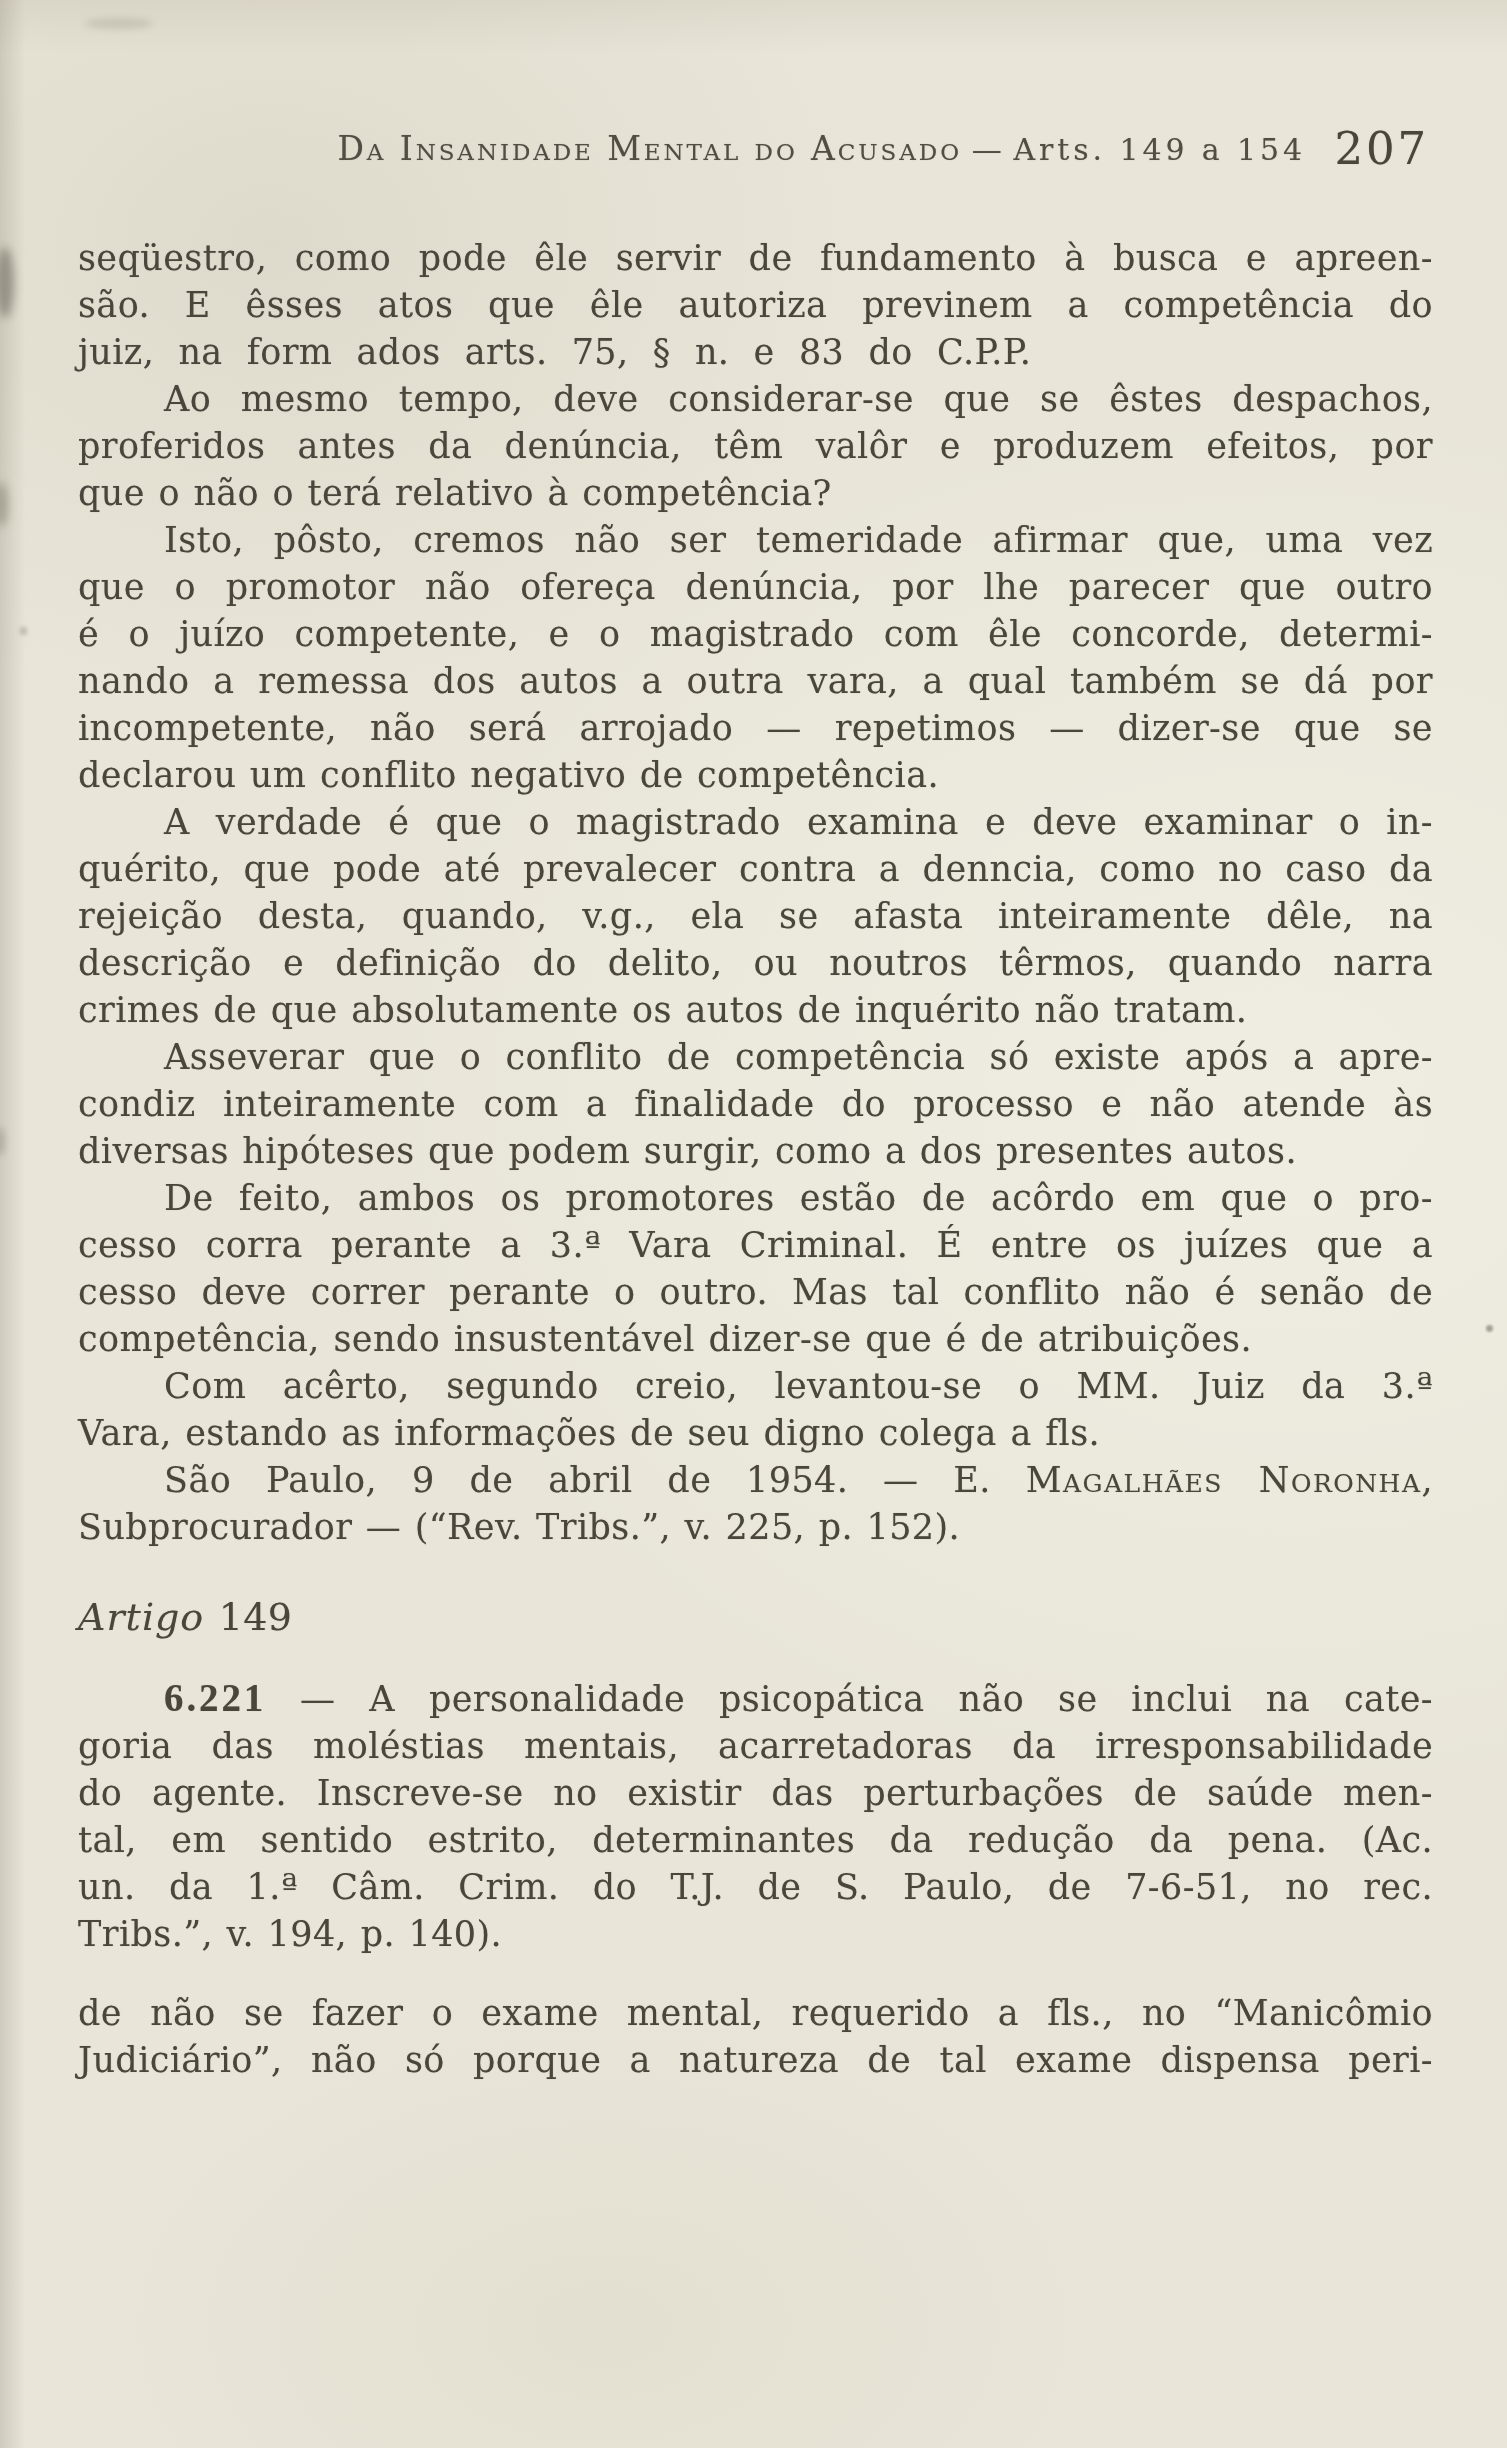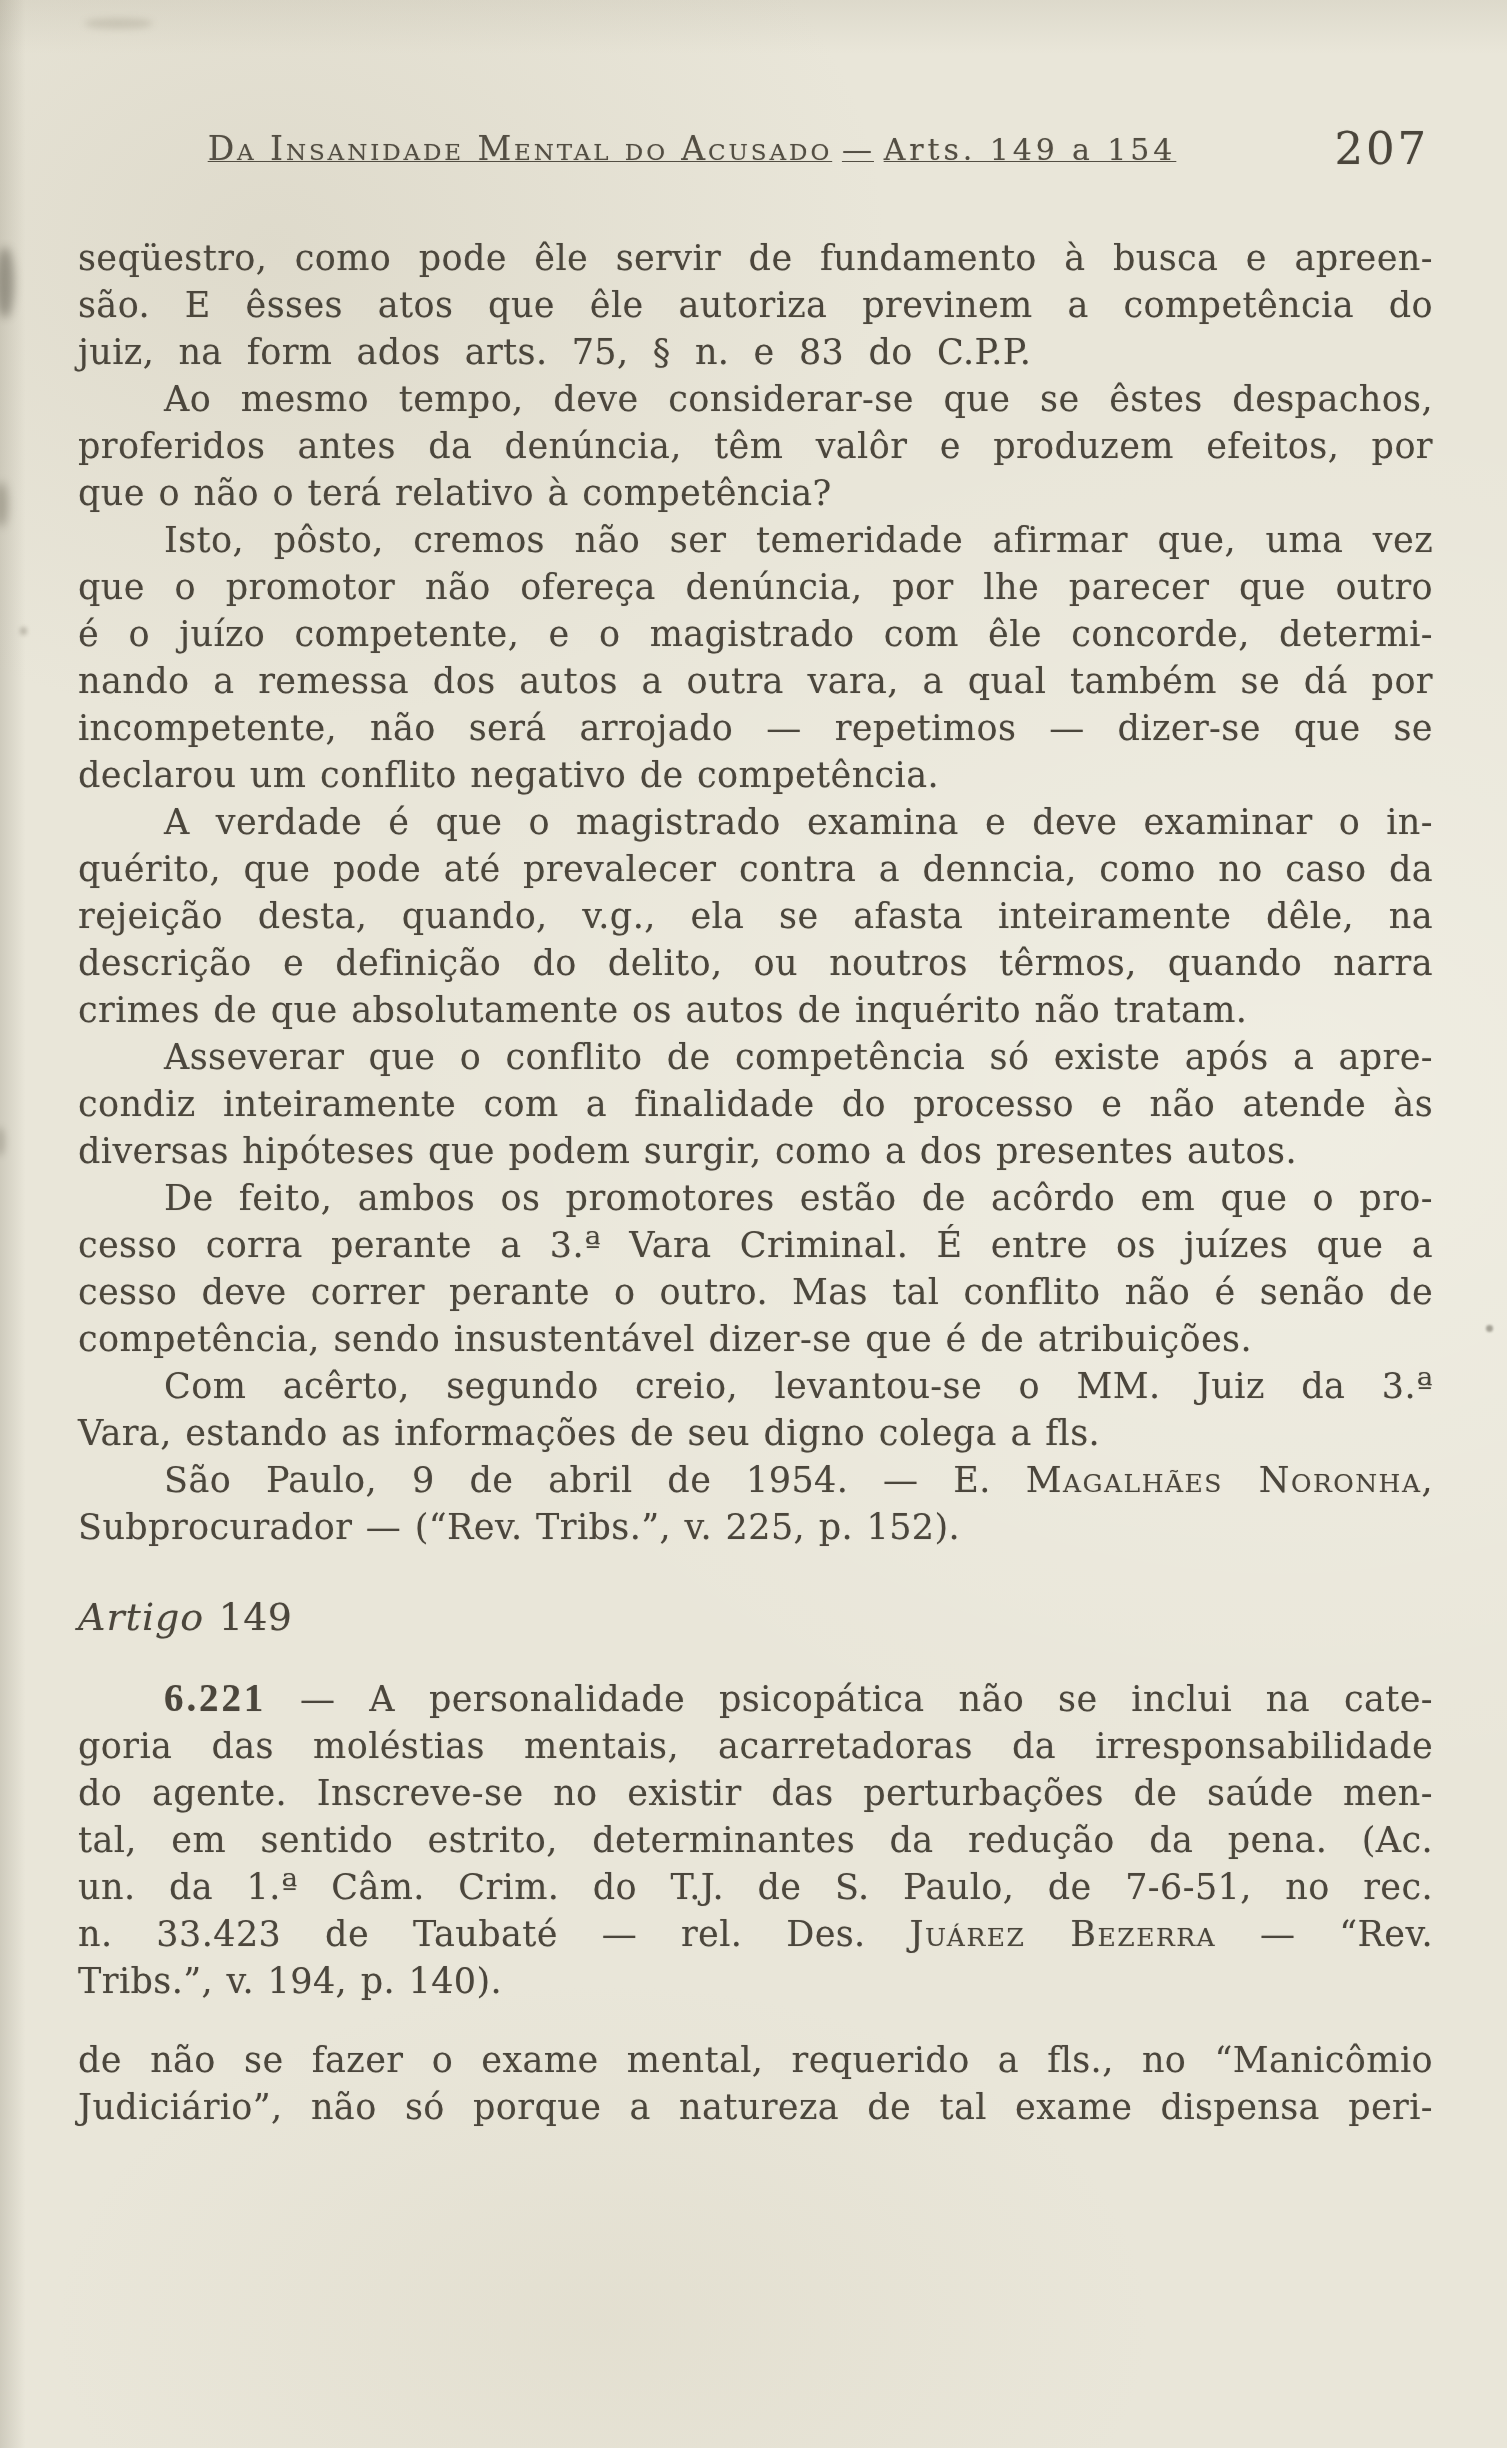--- a/index.html
+++ b/index.html
@@ -23,24 +23,23 @@
   .running-header{
     position:relative;
     margin-top:125px;
     height:47px;
     line-height:47px;
     white-space:nowrap;
   }
   .rh-center{
     position:absolute;
     left:0;right:127px;
-    text-align:center;
+    text-align:right;
     color:#534e43;
     text-shadow:0 0 1px rgba(80,74,62,0.35);
-    text-decoration:underline;
   }
   .rh-title{
     font-variant:small-caps;
     font-size:33px;
     letter-spacing:2.9px;
   }
   .rh-dash{font-size:30px;letter-spacing:2px;padding:0 9.8px;}
   .rh-range{font-size:30px;letter-spacing:3.9px;}
   .rh-page-number{
     position:absolute;
@@ -142,21 +141,20 @@
         <div class="line indent"><span>São Paulo, 9 de abril de 1954. — E. </span><span class="seg-smallcaps">Magalhães Noronha</span><span>,</span></div>
         <div class="line last"><span>Subprocurador — (“Rev. Tribs.”, v. 225, p. 152).</span></div>
       </div>
       <div class="block-heading"><span class="seg-italic">Artigo</span><span> 149</span></div>
       <div class="block-paragraph">
         <div class="line indent"><span class="seg-bold">6.221</span><span> — A personalidade psicopática não se inclui na cate-</span></div>
         <div class="line"><span>goria das moléstias mentais, acarretadoras da irresponsabilidade</span></div>
         <div class="line"><span>do agente. Inscreve-se no existir das perturbações de saúde men-</span></div>
         <div class="line"><span>tal, em sentido estrito, determinantes da redução da pena. (Ac.</span></div>
         <div class="line"><span>un. da 1.ª Câm. Crim. do T.J. de S. Paulo, de 7-6-51, no rec.</span></div>
-        <div class="line"><span>n. 33.423 de Taubaté — rel. Des. </span><span class="seg-smallcaps">Juárez Bezerra</span><span> — “Rev.</span></div>
         <div class="line last"><span>Tribs.”, v. 194, p. 140).</span></div>
       </div>
       <div class="block-paragraph gap">
         <div class="line"><span>de não se fazer o exame mental, requerido a fls., no “Manicômio</span></div>
         <div class="line"><span>Judiciário”, não só porque a natureza de tal exame dispensa peri-</span></div>
       </div>
     </div>
 
   <div class="artifact smudge-1"></div>
   <div class="artifact smudge-2"></div>

